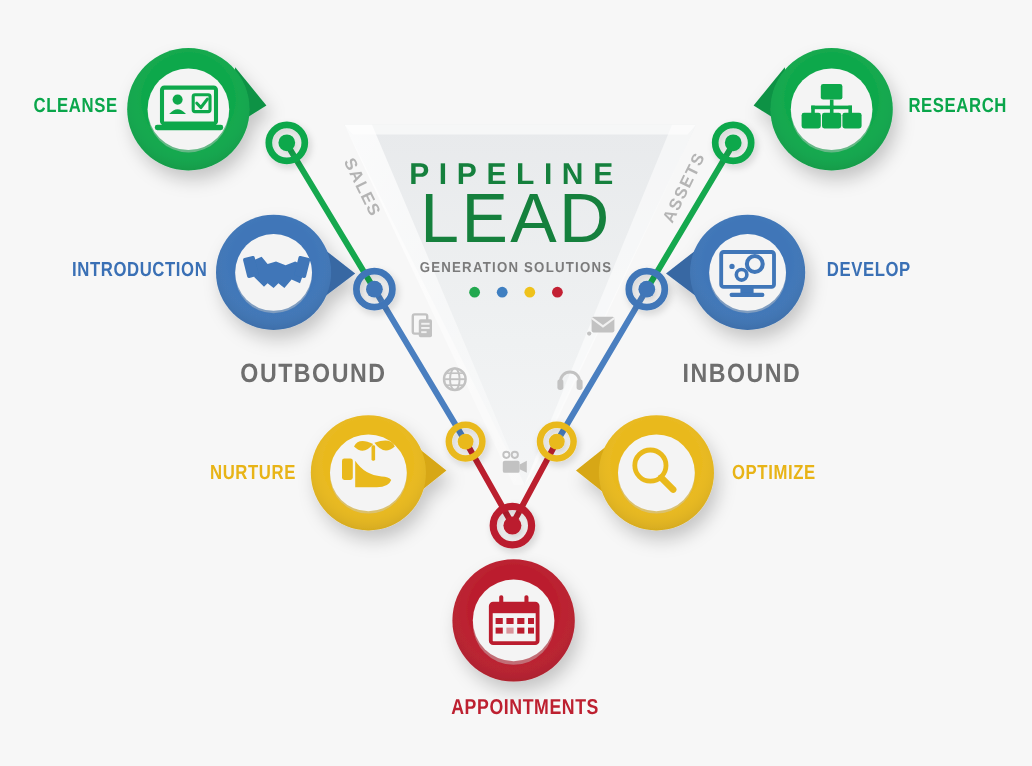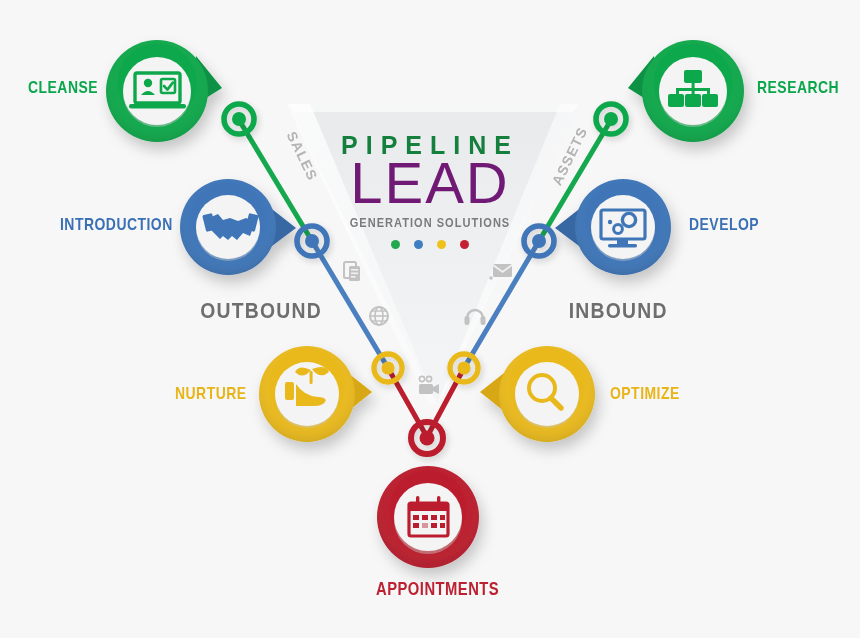--- a/index.html
+++ b/index.html
@@ -37,21 +37,21 @@
     white-space:nowrap;
   }
   .brandtext{position:absolute;z-index:5;text-align:center;white-space:nowrap;}
   #brand-top{
     left:0;right:0;top:131px;
     font-size:25px;letter-spacing:8px;color:#15803d;
     font-family:"Liberation Sans",sans-serif;font-weight:700;
   }
   #brand-main{
     left:0;right:0;top:155px;
-    font-size:58px;letter-spacing:2px;color:#701a75;
+    font-size:58px;letter-spacing:2px;color:#15803d;
     font-family:"Liberation Sans",sans-serif;font-weight:400;
     line-height:56px;
   }
   #brand-sub{
     left:0;right:0;top:216px;
     font-size:12px;letter-spacing:1.1px;color:#7b7b7b;
     font-family:"Liberation Sans Narrow","Liberation Sans",sans-serif;font-weight:bold;
     transform:scaleX(0.92);
   }
   .dotrow{position:absolute;left:0;right:0;top:235px;text-align:center;z-index:5;}

